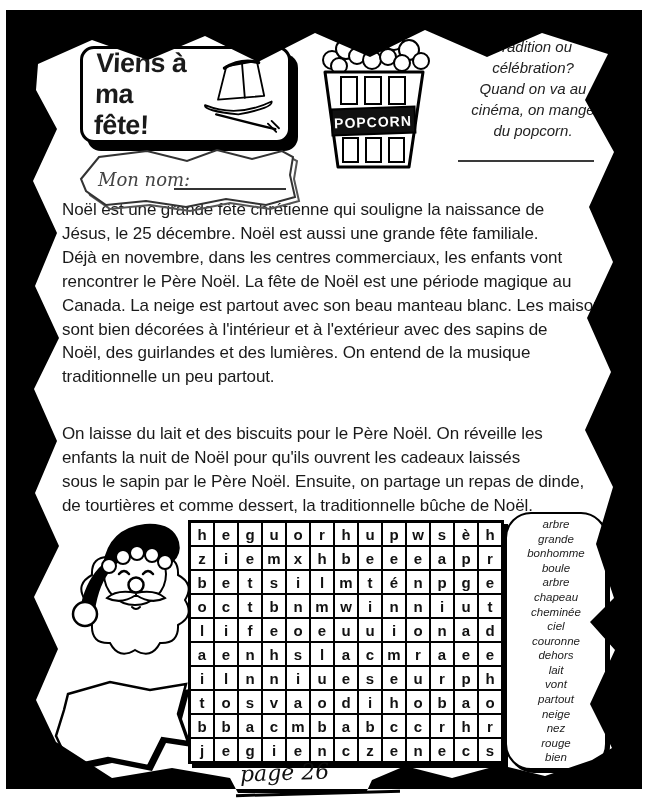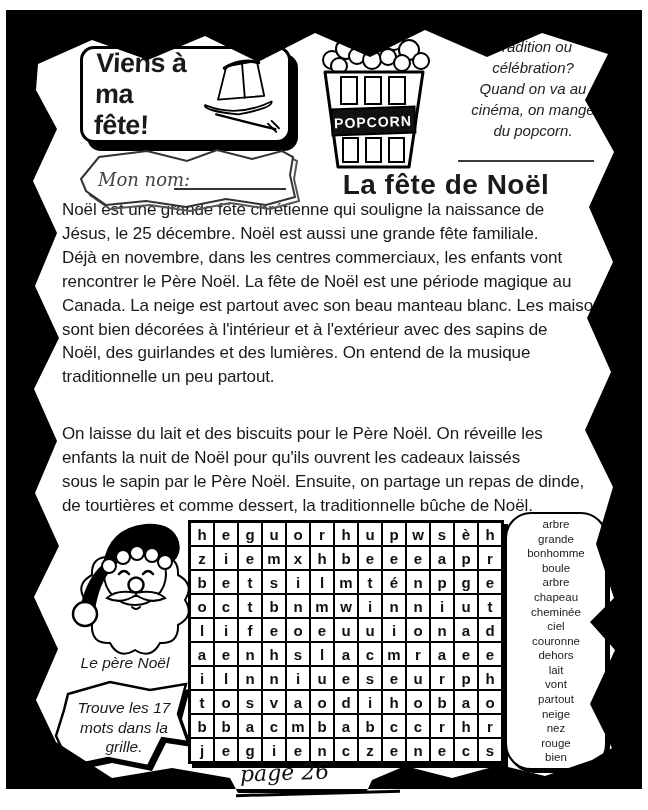--- a/index.html
+++ b/index.html
@@ -67,21 +67,21 @@
     vertical-align:middle;font-weight:700;font-size:15px;padding:0;color:#111;
   }
 
   .word-list-box{
     left:505px;top:512px;width:102px;height:258px;background:#fff;
     border:2.5px solid #000;border-radius:26px;box-shadow:3px 3px 0 #000;
     display:flex;align-items:center;justify-content:center;z-index:2;
     box-sizing:border-box;
   }
   .word-list{list-style:none;margin:0;padding:0;text-align:center;
-    font-size:11.5px;line-height:14.6px;color:#222;}
+    font-size:11.5px;line-height:14.6px;color:#222;font-style:italic;}
 
   .page-label{
     left:240px;top:760px;font-family:"DejaVu Serif",serif;font-style:italic;
     font-size:22px;color:#111;z-index:6;transform:rotate(-2deg);
   }
   .page-underline{left:236px;top:792px;width:164px;height:2.5px;background:#000;
     transform:rotate(-1.5deg);z-index:6;}
 </style>
 </head>
 <body>
@@ -147,21 +147,20 @@
 du popcorn.</div>
   <div class="abs tradition-line"></div>
 
   <svg class="abs name-banner" width="230" height="74" viewBox="0 0 230 74">
     <polygon points="7,37 25,15 73,9 113,19 143,8 178,17 208,9 219,15 216,33 221,55 192,63 152,57 112,65 72,59 32,63 12,49" fill="none" stroke="#555" stroke-width="2" transform="translate(4,4)"></polygon>
     <polygon points="7,37 25,15 73,9 113,19 143,8 178,17 208,9 219,15 216,33 221,55 192,63 152,57 112,65 72,59 32,63 12,49" fill="#fff" stroke="#333" stroke-width="2"></polygon>
     <text x="24" y="44" class="script" font-family="DejaVu Serif, serif" font-style="italic" font-size="18" fill="#444">Mon nom:</text>
     <line x1="100" y1="47" x2="212" y2="47" stroke="#333" stroke-width="1.8"></line>
   </svg>
 
-  <div class="abs doc-title">La fête de Noël</div>
 
   <div class="abs para para1">Noël est une grande fête chrétienne qui souligne la naissance de
 Jésus, le 25 décembre. Noël est aussi une grande fête familiale.
 Déjà en novembre, dans les centres commerciaux, les enfants  vont
 rencontrer le Père Noël. La fête de Noël est une période magique au
 Canada. La neige est partout avec son beau manteau blanc. Les maisons
 sont bien décorées à l'intérieur et à l'extérieur avec des sapins de
 Noël, des guirlandes et des lumières. On entend de la musique
 traditionnelle un peu partout.</div>
   <div class="abs para para2">On laisse du lait et des biscuits pour le Père Noël. On réveille les
@@ -180,29 +179,25 @@
       <circle cx="84" cy="41" r="7"></circle>
         <circle cx="99" cy="43" r="7"></circle>
       <circle cx="112" cy="50" r="7"></circle>
     </g>
     <circle cx="32" cy="102" r="12" fill="#fff" stroke="#000" stroke-width="2.5"></circle>
     <path d="M66 62 Q71 56 76 62 M90 62 Q95 56 100 62" fill="none" stroke="#000" stroke-width="2.5" stroke-linecap="round"></path>
     <circle cx="83" cy="73" r="7.5" fill="#fff" stroke="#000" stroke-width="2.5"></circle>
     <path d="M83 81 Q64 77 54 86 Q68 93 83 83 Z M83 81 Q102 77 112 86 Q98 93 83 83 Z" fill="#fff" stroke="#000" stroke-width="2"></path>
     <path d="M79 95 Q83 99 87 95" fill="none" stroke="#000" stroke-width="2" stroke-linecap="round"></path>
   </svg>
-  <div class="abs santa-caption">Le père Noël</div>
 
   <svg class="abs burst" width="150" height="100" viewBox="0 0 150 100">
     <polygon points="20,16 62,4 102,12 138,6 130,36 140,64 114,60 100,88 60,80 22,88 8,58 16,32" fill="#000" transform="translate(4,5)"></polygon>
     <polygon points="20,16 62,4 102,12 138,6 130,36 140,64 114,60 100,88 60,80 22,88 8,58 16,32" fill="#fff" stroke="#000" stroke-width="2.5"></polygon>
   </svg>
-  <div class="abs burst-text">Trouve les 17
-mots dans la
-grille.</div>
 
   <table class="abs wordsearch">
     <tbody>
         <tr>
           <td>h</td>
           <td>e</td>
           <td>g</td>
           <td>u</td>
           <td>o</td>
           <td>r</td>

